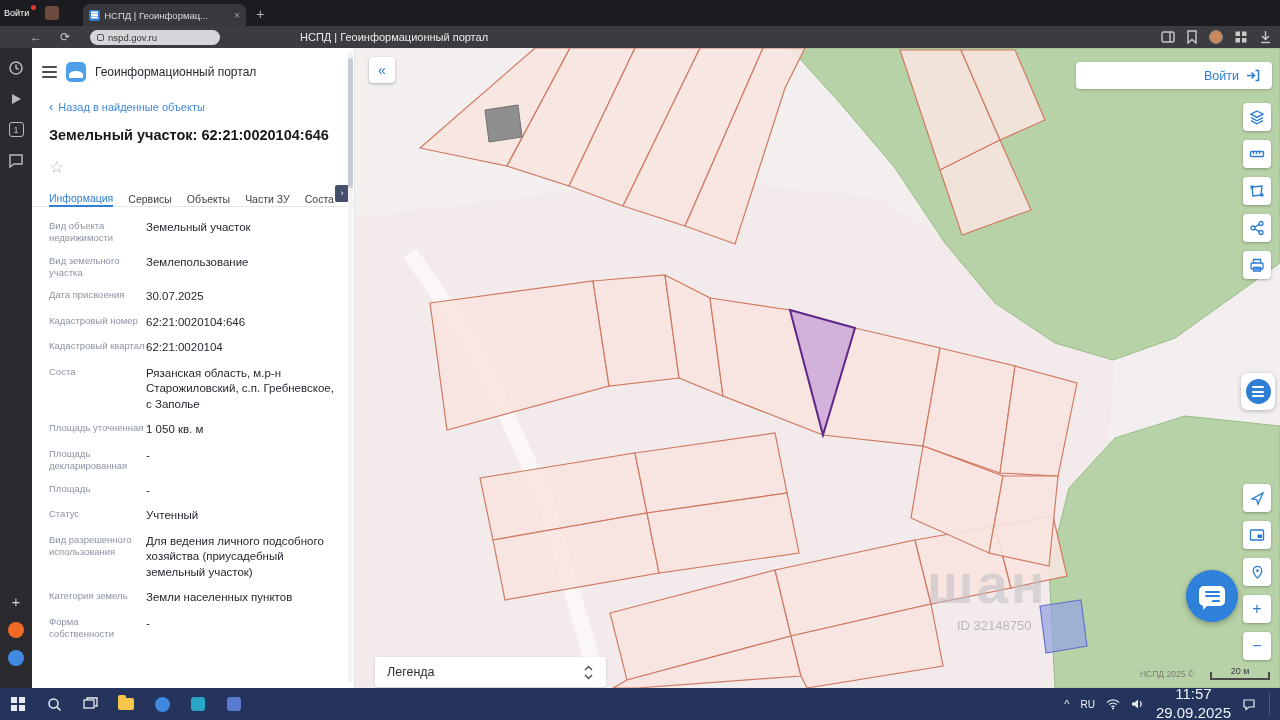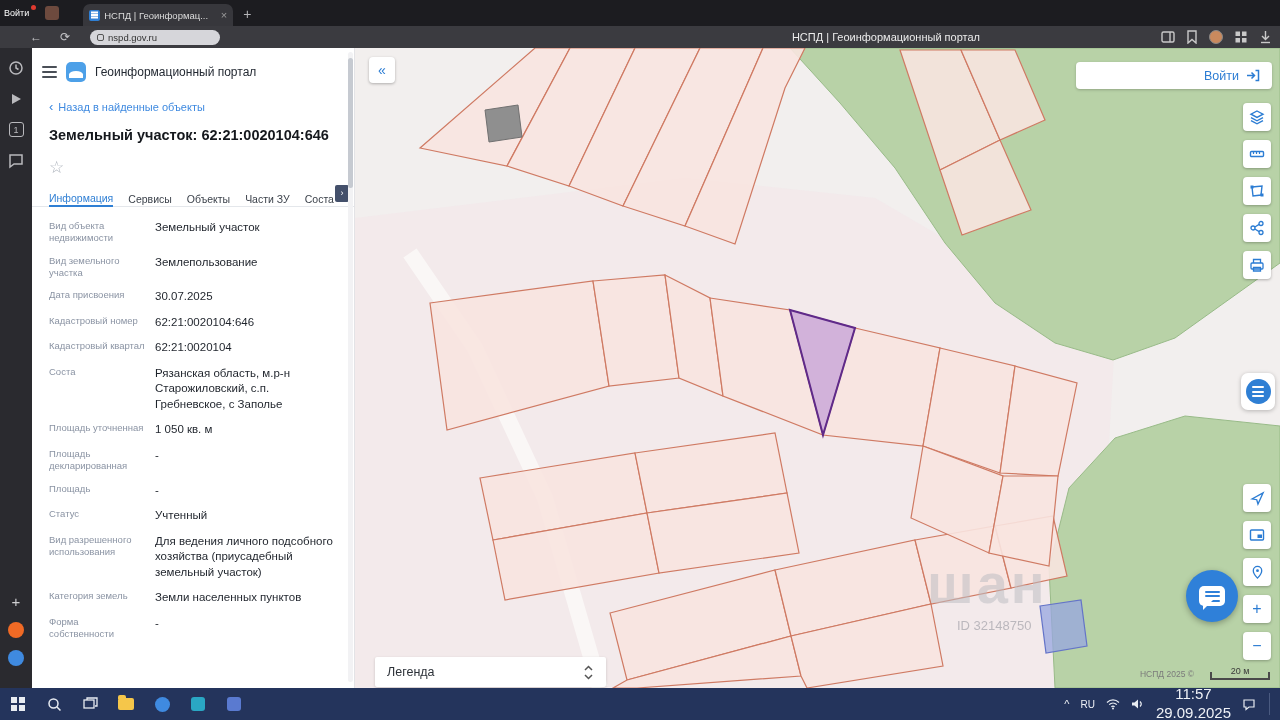--- a/index.html
+++ b/index.html
@@ -6,38 +6,38 @@
   html,body { width:1280px; height:720px; overflow:hidden;
     font-family:"Liberation Sans", sans-serif; background:#fff; position:relative; }
 
   
   .tabstrip { position:absolute; left:0; top:0; width:1280px; height:26px;
     background:#1c1c20; display:flex; align-items:flex-end; }
   .profile-login { color:#fff; font-size:9px; margin:0 0 8px 4px; position:relative; }
   .profile-login .dot { position:absolute; top:-3px; right:-7px; width:5px; height:5px;
     background:#e03a2f; border-radius:50%; }
   .mini-sq { width:14px; height:14px; background:#6d4a3e; border-radius:3px; margin:0 0 6px 16px; }
-  .btab { margin-left:24px; width:150px; height:22px; background:#37373c;
+  .btab { margin-left:24px; width:163px; height:22px; background:#37373c;
     border-radius:7px 7px 0 0; display:flex; align-items:center; padding:0 6px;margin-top:16px; }
   .btab .favicon { width:11px; height:11px; background:#2f7fd4; border-radius:2px; flex:0 0 auto;
     display:flex; align-items:center; justify-content:center; }
   .btab .favicon i { display:block; width:7px; height:1.5px; background:#fff;
     box-shadow:0 2.5px 0 #fff, 0 -2.5px 0 #fff; }
   .btab .ttl { color:#dcdcdc; font-size:9.5px; flex:1; margin:0 4px; white-space:nowrap; overflow:hidden; }
   .btab .cls { color:#9a9a9a; font-size:11px; line-height:1; }
   .newtab { color:#b5b5b8; font-size:14px; margin:0 0 4px 10px; }
 
   .toolbar { position:absolute; left:0; top:26px; width:1280px; height:22px;
     background:#3b3b40; display:flex; align-items:center; color:#c9c9c9; }
   .navbtn { font-size:12px; line-height:1; margin-left:30px; color:#c2c2c5; }
   .navbtn.reload { margin-left:18px; }
   .addr { margin-left:20px; width:130px; height:15px; background:#d6d6da; border-radius:8px;
     display:flex; align-items:center; padding:0 7px; gap:4px; color:#333; font-size:9.5px; }
   .addr .lock { width:7px; height:7px; border:1.2px solid #555; border-radius:2px; position:relative; }
-  .page-title { position:absolute; left:300px; right:300px; text-align:right;
+  .page-title { position:absolute; left:300px; right:300px; text-align:left;
     color:#ececec; font-size:11px; pointer-events:none; }
   .tb-right { position:absolute; right:8px; top:0; height:22px; display:flex; align-items:center; gap:11px; }
   .tb-right svg { display:block; }
   .avatar { width:14px; height:14px; border-radius:50%; background:#c98a5e; border:1px solid #888; }
 
   
   .sidebar { position:absolute; left:0; top:48px; width:32px; height:640px; background:#2a2a2f;
     display:flex; flex-direction:column; align-items:center; padding:12px 0 10px 0; }
   .sicon { margin-bottom:16px; color:#b9b9bd; display:flex; }
   .tabcount { width:15px; height:15px; border:1.5px solid #b9b9bd; border-radius:3px;
@@ -65,21 +65,21 @@
   .backlink .chev { font-size:13px; line-height:1; }
   .objtitle { font-size:14.5px; font-weight:bold; color:#15181d; padding:13px 14px 0 17px; line-height:1.3; }
   .star { font-size:17px; color:#aeb4bd; padding:12px 0 0 17px; }
   .ptabs { display:flex; align-items:flex-end; gap:15px; padding:14px 20px 0 17px;
     border-bottom:1px solid #e4e7eb; position:relative; }
   .ptab { font-size:10.5px; color:#3c424b; padding-bottom:1px; white-space:nowrap; }
   .ptab.active { color:#2f7fd4; border-bottom:2px solid #2f7fd4; margin-bottom:-1px; }
   .ptabs-more { position:absolute; right:5px; bottom:4px; width:14px; height:17px; background:#44506b;
     color:#fff; font-size:9px; border-radius:2px; display:flex; align-items:center; justify-content:center; }
   .fields { padding:13px 14px 0 17px; }
-  .frow { display:grid; grid-template-columns:97px 1fr; column-gap:9px; margin-bottom:10px; }
+  .frow { display:grid; grid-template-columns:97px 1fr; margin-bottom:10px; }
   .flabel { font-size:9.5px; color:#8a93a3; line-height:1.3; }
   .fvalue { font-size:11.5px; color:#1e232b; line-height:1.35; }
 
   
   .map { position:absolute; left:355px; top:48px; width:925px; height:640px;
     background:#f2efee; overflow:hidden; }
   .map svg.canvas { position:absolute; left:0; top:0; }
   .mbtn { position:absolute; width:28px; height:28px; background:#fff; border-radius:4px;
     box-shadow:0 1px 3px rgba(0,0,0,.28); display:flex; align-items:center; justify-content:center;
     color:#2b7cd3; }

